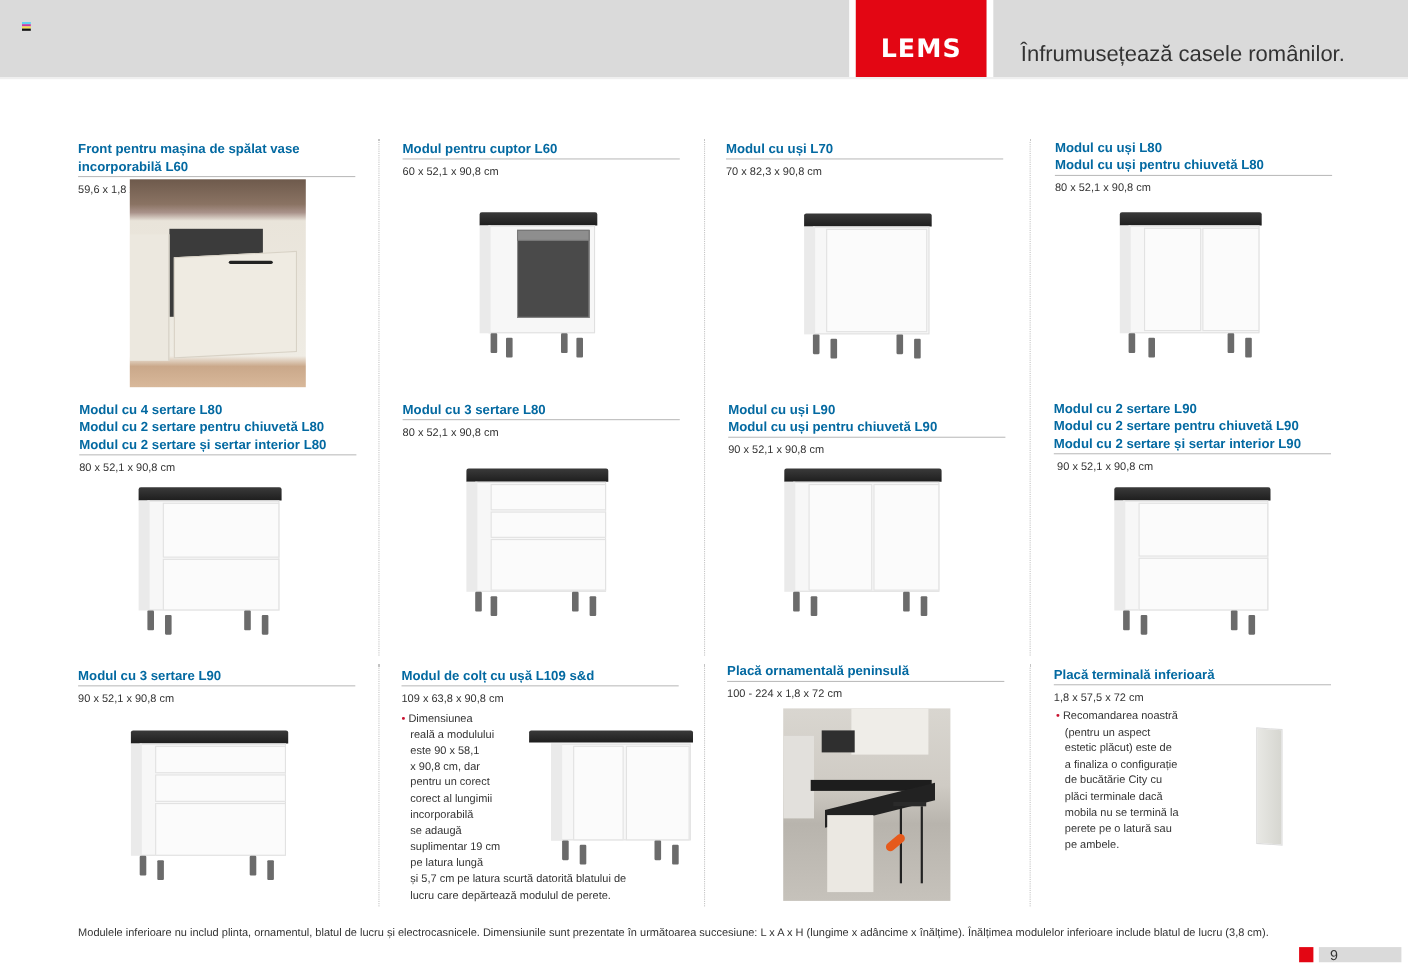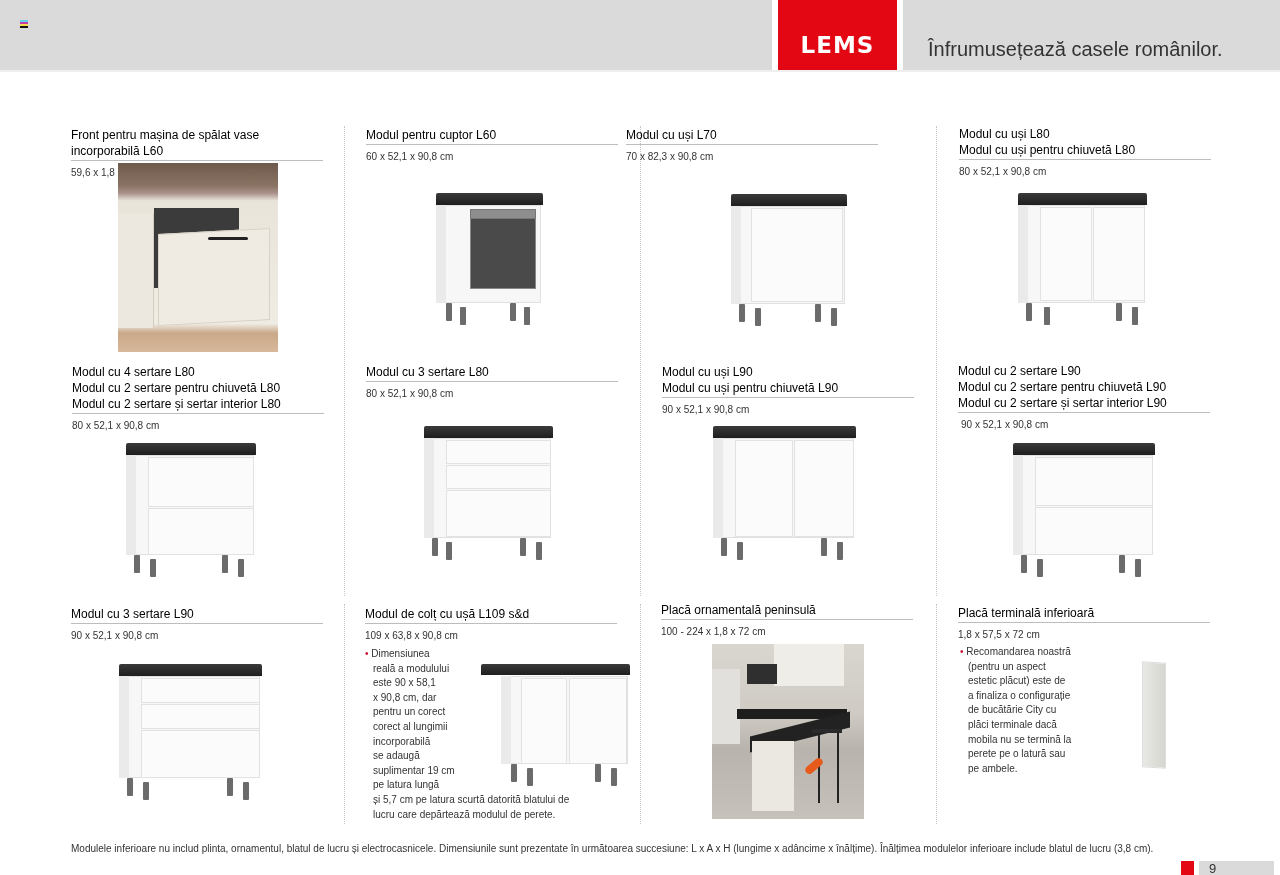--- a/index.html
+++ b/index.html
@@ -10,21 +10,21 @@
   .header-shadow { position: absolute; left: 0; top: 70px; width: 1280px; height: 2px; background: #efefef; }
   .cmyk { position: absolute; left: 20px; top: 20px; width: 8px; }
   .cmyk span { display: block; height: 2px; }
   .logo-gap { position: absolute; left: 772px; top: 0; width: 6px; height: 70px; background: #ffffff; }
   .logo-gap2 { position: absolute; left: 897px; top: 0; width: 6px; height: 70px; background: #ffffff; }
   .logo { position: absolute; left: 778px; top: 0; width: 119px; height: 70px; background: #e30613; display: flex; align-items: flex-end; justify-content: center; padding-bottom: 12px; }
   .logo-text { color: #ffffff; font-family: "DejaVu Sans", sans-serif; font-weight: bold; font-size: 23px; letter-spacing: 1px; }
   .tagline { position: absolute; left: 928px; top: 38px; font-size: 20px; color: #333333; }
 
   .cell { position: absolute; }
-  .title { color: #000000; font-size: 12px; line-height: 16px; }
+  .title { color: #0369a1; font-size: 12px; line-height: 16px; font-weight: bold; }
   .rule { height: 1px; background: #bdbdbd; margin-top: 1px; }
   .dims { font-size: 10px; color: #333; margin-top: 6px; }
   .vsep { position: absolute; width: 0; border-left: 1px dotted #c4c4c4; }
 
   .note { font-size: 10px; line-height: 14.6px; color: #333; position: absolute; }
   .bullet { color: #c8102e; }
 
   
   .cab { position: absolute; }
   .cab .top { position: absolute; left: 0; top: 0; right: 0; height: 12px; background: linear-gradient(#3a3a3a,#1e1e1e); border-radius: 2px 2px 0 0; }
@@ -86,21 +86,21 @@
   <div class="body" style="height:98px"></div>
   <div class="side" style="height:98px"></div>
   <div class="front" style="left:34px;top:16px;width:66px;height:80px;background:#4a4a4a;border-color:#888"></div>
   <div class="front" style="left:34px;top:16px;width:66px;height:10px;background:#8e8e8e;border-color:#777"></div>
   <div class="leg" style="left:10px;top:110px"></div>
     <div class="leg" style="left:24px;top:114px"></div>
   <div class="leg" style="left:74px;top:110px"></div>
     <div class="leg" style="left:88px;top:114px"></div>
 </div>
 
-<div class="cell" style="left:626px;top:127px;width:252px">
+<div class="cell" style="left:660px;top:127px;width:252px">
   <div class="title">Modul cu uși L70</div>
   <div class="rule"></div>
   <div class="dims">70 x 82,3 x 90,8 cm</div>
 </div>
 <div class="cab" style="left:731px;top:194px;width:116px;height:133px">
   <div class="top"></div>
   <div class="body" style="height:98px"></div>
   <div class="side" style="height:98px"></div>
   <div class="front" style="left:20px;top:14px;width:92px;height:94px"></div>
   <div class="leg" style="left:8px;top:110px"></div>

